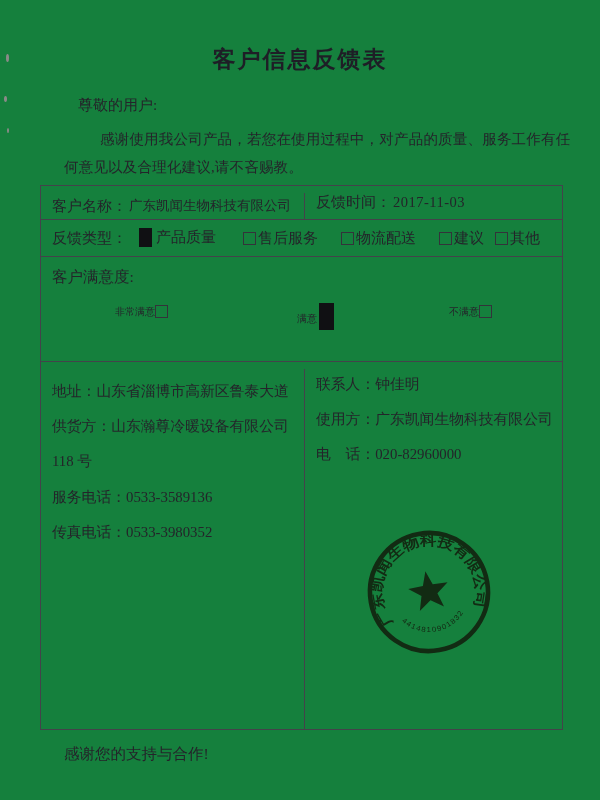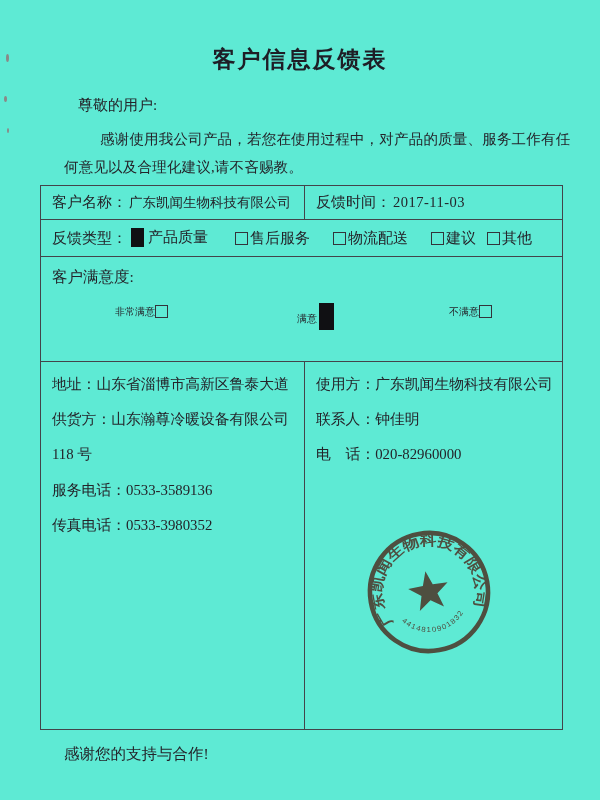--- a/index.html
+++ b/index.html
@@ -1,17 +1,17 @@
 <!DOCTYPE html>
 <html><head>
 <meta charset="utf-8">
 <style>
   html,body{margin:0;padding:0;background:#fbfaf7;}
   .page{
-    position:relative;width:600px;height:800px;background:#5eead4;
+    position:relative;width:600px;height:800px;background:#15803d;
     font-family:"Liberation Serif","DejaVu Serif",serif;color:#24242a;
     overflow:hidden;
   }
   .title{
     position:absolute;top:44px;left:0;width:100%;text-align:center;
     font-family:"Liberation Sans","DejaVu Sans",sans-serif;
     font-size:23px;font-weight:700;letter-spacing:2px;color:#1e1e26;
   }
   .greeting{position:absolute;top:96px;left:78px;font-size:15px;}
   .intro1{position:absolute;top:130px;left:100px;font-size:14.5px;letter-spacing:.2px;white-space:nowrap;}
@@ -24,32 +24,32 @@
     display:flex;flex-direction:column;
   }
   .row{border-bottom:1.5px solid #43434a;box-sizing:border-box;display:flex;}
   .row:last-child{border-bottom:none;}
   .r1{height:34px;align-items:stretch;}
   .r2{height:37px;align-items:center;padding-left:11px;font-size:15px;}
   .r3{height:187px;display:block;padding:6px 11px 0 11px;}
   .r4{height:105px;display:block;position:relative;}
   .r5{flex:1;}
   .cell{box-sizing:border-box;}
-  .cell.left{width:264px;border-right:1.5px solid #43434a;}
+  .cell.left{width:264px;border-right:1.5px solid #43434a;margin-top:7px;}
   .cell.right{flex:1;}
   .r1 .cell{display:flex;align-items:center;padding-left:11px;}
   .lbl{font-size:15px;white-space:nowrap;}
   .val{font-size:13.5px;white-space:nowrap;margin-left:2px;}
   .val.date{font-size:14.5px;letter-spacing:.5px;}
 
   .box{display:inline-block;box-sizing:border-box;vertical-align:middle;}
   .box.empty{width:13px;height:13px;border:1.6px solid #33333a;margin-right:2px;position:relative;top:-1px;}
   .box.mark{width:13px;height:19px;background:#101013;margin-right:4px;position:relative;top:-1px;}
   .box.mark-tall{width:15px;height:27px;background:#101013;margin-left:2px;position:relative;top:-2px;}
-  .opt{white-space:nowrap;}  .opt.g1{margin-left:4px;} .opt.g2{margin-left:27px;}
+  .opt{white-space:nowrap;}  .opt.g1{margin-left:12px;} .opt.g2{margin-left:27px;}
   .opt.g3{margin-left:23px;} .opt.g4{margin-left:23px;} .opt.g5{margin-left:11px;}
 
   .content-label{font-size:15px;line-height:24px;}
   .content-line{font-size:15px;line-height:36px;white-space:nowrap;letter-spacing:.2px;}
 
   .sat-label{position:absolute;top:10px;left:11px;font-size:15.5px;}
   .sat{position:absolute;top:48px;font-size:10px;white-space:nowrap;display:flex;align-items:center;}
   .sat.o1{left:74px;} .sat.o2{left:256px;} .sat.o3{left:408px;}
 
   .r5 .cell{padding:5px 0 0 11px;}
@@ -120,22 +120,22 @@
 
     <div class="row r5">
       <div class="cell left">
         <div class="line">地址：山东省淄博市高新区鲁泰大道</div>
         <div class="line">供货方：山东瀚尊冷暖设备有限公司</div>
         <div class="line">118 号</div>
         <div class="line">服务电话：0533-3589136</div>
         <div class="line">传真电话：0533-3980352</div>
       </div>
       <div class="cell right">
+        <div class="line">联系人：钟佳明</div>
         <div class="line">使用方：广东凯闻生物科技有限公司</div>
-        <div class="line">联系人：钟佳明</div>
         <div class="line">电　话：020-82960000</div>
       </div>
     </div>
 
   </div>
 
   <div class="closing">感谢您的支持与合作!</div>
 
   <svg class="seal" viewBox="-75 -75 150 150" aria-hidden="true">
     <defs>

